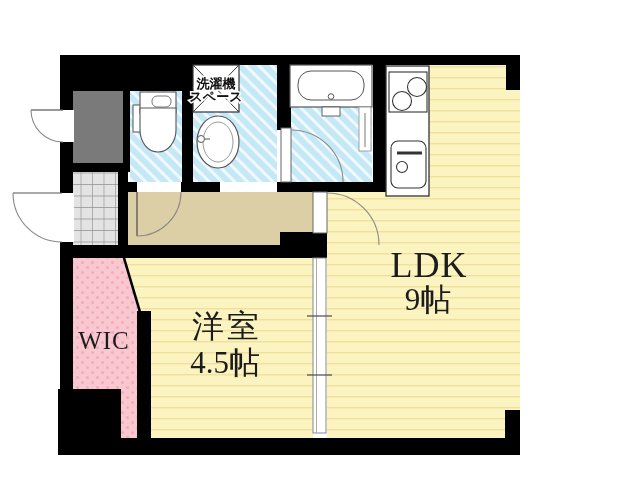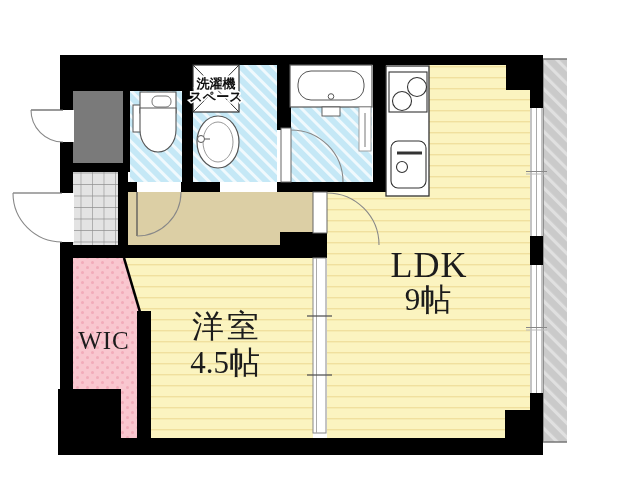--- a/index.html
+++ b/index.html
@@ -1,16 +1,16 @@
 <!DOCTYPE html>
 <html><head>
 <meta charset="utf-8">
 <style>
   html,body{margin:0;padding:0;background:#fff;}
-  .stage{position:relative;width:567px;height:480px;background:#ffffff;overflow:hidden;}
+  .stage{position:relative;width:520px;height:480px;background:#ffffff;overflow:hidden;}
   svg{position:absolute;left:0;top:0;}
   .label-serif{font-family:"Liberation Serif","DejaVu Serif",serif;fill:#1c1c1c;}
   .label-sans{font-family:"Liberation Sans","DejaVu Sans",sans-serif;fill:#111;font-weight:600;}
 </style>
 </head>
 <body>
 
 <div class="stage">
 <svg width="640" height="480" viewBox="0 0 640 480">
   <defs>

